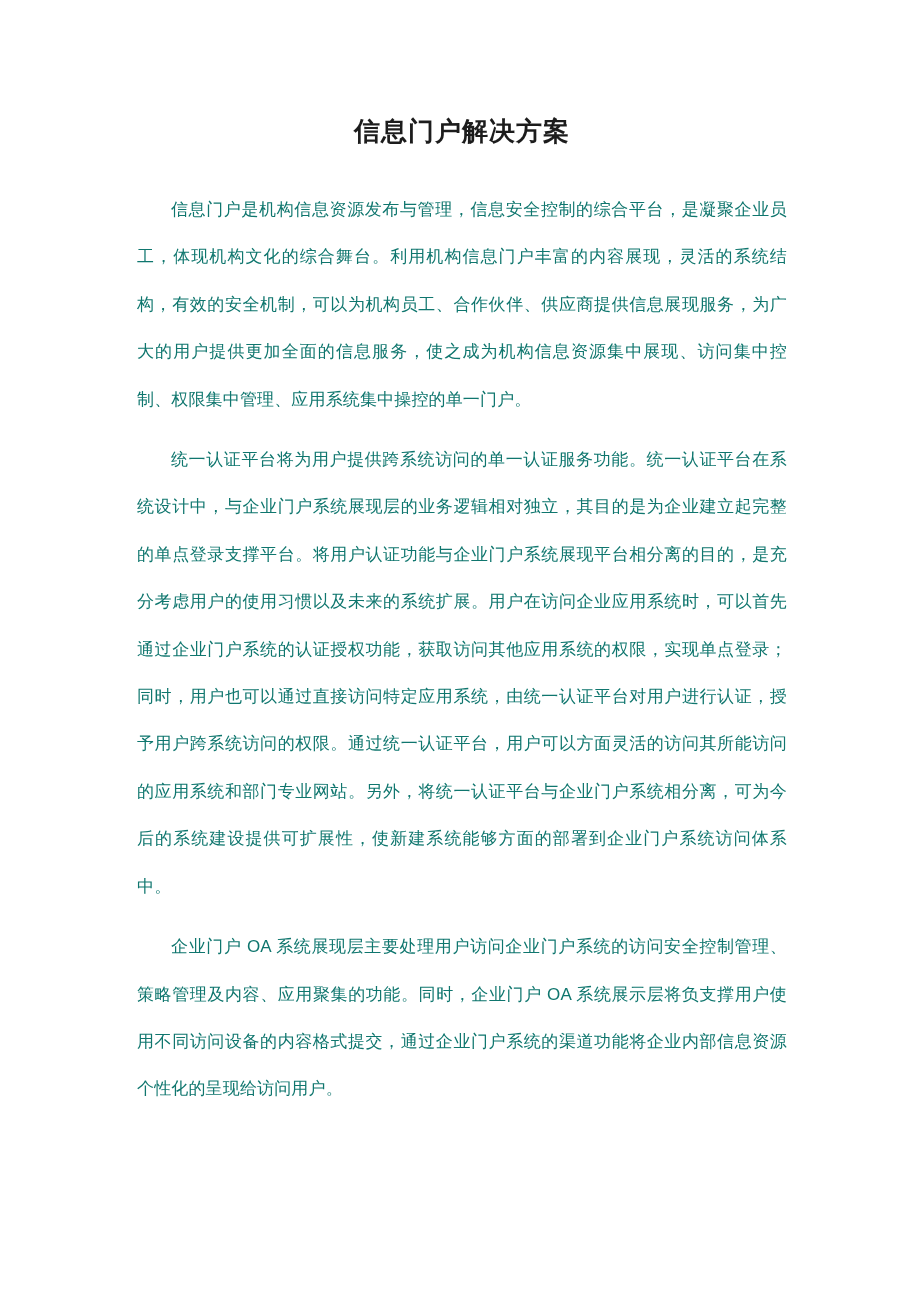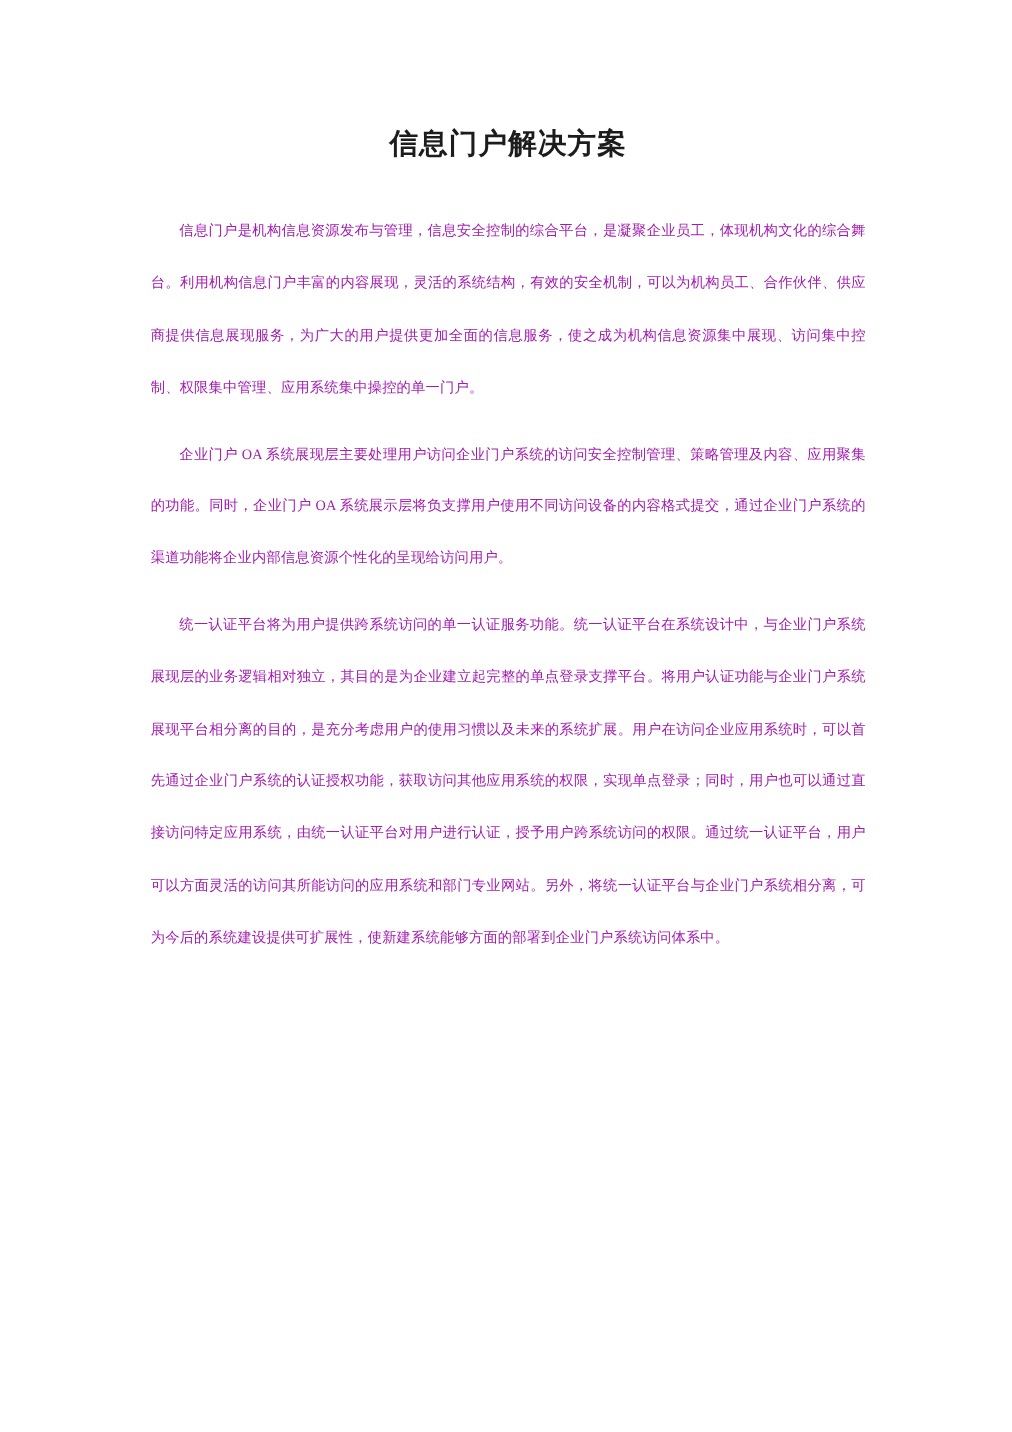--- a/index.html
+++ b/index.html
@@ -32,23 +32,23 @@
     letter-spacing: 1px;
     margin: 0;
     padding-top: 114px;
     line-height: 34px;
     white-space: nowrap;
   }
   .body-block {
     margin-top: 38px;
   }
   .para {
-    font-family: Liberation Serif, serif;
-    font-size: 13px;
-    color: #a21caf;
+    font-family: Liberation Sans, sans-serif;
+    font-size: 17px;
+    color: #0f766e;
     line-height: 47.4px;
     text-align: justify;
     text-justify: inter-ideograph;
     text-indent: 2em;
     margin: 0 0 13px 0;
     letter-spacing: 0.15px;
     word-break: break-all;
   }
   .para:last-child {
     margin-bottom: 0;
@@ -59,19 +59,19 @@
 
 <div class="page">
   <div class="content">
 
     <h1 class="doc-title">信息门户解决方案</h1>
 
     <div class="body-block">
       <p class="para">信息门户是机构信息资源发布与管理，信息安全控制的综合平台，是凝聚企业员工，体现机构文化的综合舞台。利用机构信息门户丰富的内容展现，灵活的系统结构，有效的安全机制，可以为机构员工、合作伙伴、供应商提供信息展现服务，为广大的用户提供更加全面的信息服务，使之成为机构信息资源集中展现、访问集中控制、权限集中管理、应用系统集中操控的单一门户。</p>
 
 
+      <p class="para">统一认证平台将为用户提供跨系统访问的单一认证服务功能。统一认证平台在系统设计中，与企业门户系统展现层的业务逻辑相对独立，其目的是为企业建立起完整的单点登录支撑平台。将用户认证功能与企业门户系统展现平台相分离的目的，是充分考虑用户的使用习惯以及未来的系统扩展。用户在访问企业应用系统时，可以首先通过企业门户系统的认证授权功能，获取访问其他应用系统的权限，实现单点登录；同时，用户也可以通过直接访问特定应用系统，由统一认证平台对用户进行认证，授予用户跨系统访问的权限。通过统一认证平台，用户可以方面灵活的访问其所能访问的应用系统和部门专业网站。另外，将统一认证平台与企业门户系统相分离，可为今后的系统建设提供可扩展性，使新建系统能够方面的部署到企业门户系统访问体系中。</p>
+
       <p class="para">企业门户 OA 系统展现层主要处理用户访问企业门户系统的访问安全控制管理、策略管理及内容、应用聚集的功能。同时，企业门户 OA 系统展示层将负支撑用户使用不同访问设备的内容格式提交，通过企业门户系统的渠道功能将企业内部信息资源个性化的呈现给访问用户。</p>
-
-      <p class="para">统一认证平台将为用户提供跨系统访问的单一认证服务功能。统一认证平台在系统设计中，与企业门户系统展现层的业务逻辑相对独立，其目的是为企业建立起完整的单点登录支撑平台。将用户认证功能与企业门户系统展现平台相分离的目的，是充分考虑用户的使用习惯以及未来的系统扩展。用户在访问企业应用系统时，可以首先通过企业门户系统的认证授权功能，获取访问其他应用系统的权限，实现单点登录；同时，用户也可以通过直接访问特定应用系统，由统一认证平台对用户进行认证，授予用户跨系统访问的权限。通过统一认证平台，用户可以方面灵活的访问其所能访问的应用系统和部门专业网站。另外，将统一认证平台与企业门户系统相分离，可为今后的系统建设提供可扩展性，使新建系统能够方面的部署到企业门户系统访问体系中。</p>
     </div>
 
   </div>
 </div>
 
 </body></html>

